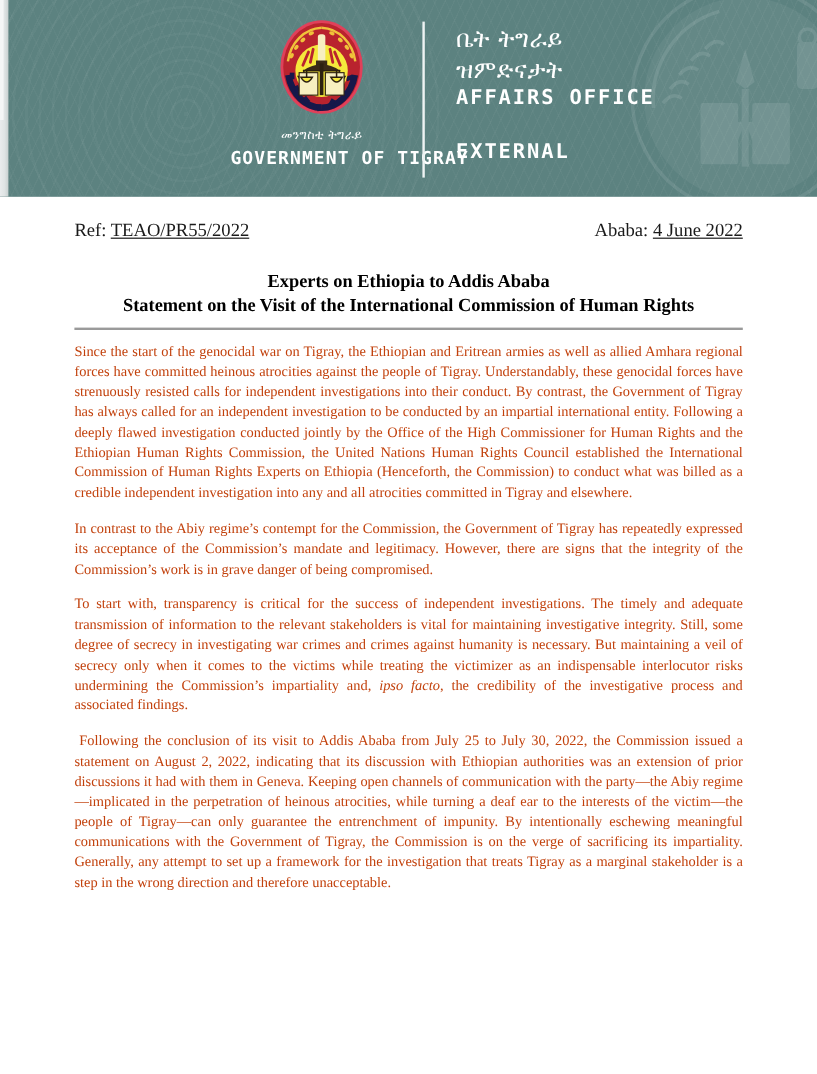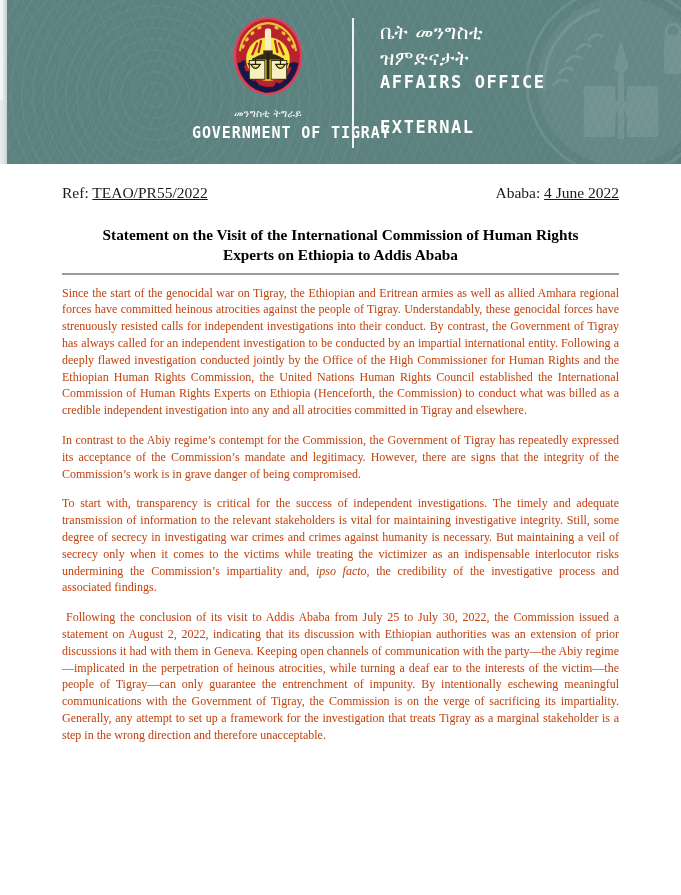--- a/index.html
+++ b/index.html
@@ -297,43 +297,43 @@
           <path d="M60 63 q6 10 12 0 z" fill="#f5e83c"></path>
         </g>
       </svg>
       <div class="crest-ti">መንግስቲ ትግራይ</div>
       <div class="crest-en">GOVERNMENT OF TIGRAY</div>
     </div>
 
     <div class="vdivider"></div>
 
     <div class="office-block">
-      <div class="office-ti">ቤት መንግስቲ</div>
+      <div class="office-ti">ቤት ትግራይ</div>
       <div class="office-ti">ዝምድናታት</div>
       <div class="office-en" style="margin-top:0">AFFAIRS OFFICE</div>
       <div class="office-en">EXTERNAL</div>
     </div>
   </div>
 
   <div class="doc-body">
 
     <div class="meta-row">
       <div class="meta-item">
         <span>Ref:</span>
         <span class="meta-val">TEAO/PR55/2022</span>
       </div>
       <div class="meta-item">
         <span>Ababa:</span>
         <span class="meta-val">4 June 2022</span>
       </div>
     </div>
 
     <div class="doc-title">
+      <div>Experts on Ethiopia to Addis Ababa</div>
       <div>Statement on the Visit of the International Commission of Human Rights</div>
-      <div>Experts on Ethiopia to Addis Ababa</div>
     </div>
     <div class="title-rule"></div>
 
     <p class="para">Since the start of the genocidal war on Tigray, the Ethiopian and Eritrean armies as well as allied Amhara regional forces have committed heinous atrocities against the people of Tigray. Understandably, these genocidal forces have strenuously resisted calls for independent investigations into their conduct. By contrast, the Government of Tigray has always called for an independent investigation to be conducted by an impartial international entity. Following a deeply flawed investigation conducted jointly by the Office of the High Commissioner for Human Rights and the Ethiopian Human Rights Commission, the United Nations Human Rights Council established the International Commission of Human Rights Experts on Ethiopia (Henceforth, the Commission) to conduct what was billed as a credible independent investigation into any and all atrocities committed in Tigray and elsewhere.</p>
 
     <p class="para">In contrast to the Abiy regime’s contempt for the Commission, the Government of Tigray has repeatedly expressed its acceptance of the Commission’s mandate and legitimacy. However, there are signs that the integrity of the Commission’s work is in grave danger of being compromised.</p>
 
     <p class="para"><span>To start with, transparency is critical for the success of independent investigations. The timely and adequate transmission of information to the relevant stakeholders is vital for maintaining investigative integrity. Still, some degree of secrecy in investigating war crimes and crimes against humanity is necessary. But maintaining a veil of secrecy only when it comes to the victims while treating the victimizer as an indispensable interlocutor risks undermining the Commission’s impartiality and, </span><span class="ital">ipso facto</span><span>, the credibility of the investigative process and associated findings.</span></p>
 
     <p class="para indent-lead"> Following the conclusion of its visit to Addis Ababa from July 25 to July 30, 2022, the Commission issued a statement on August 2, 2022, indicating that its discussion with Ethiopian authorities was an extension of prior discussions it had with them in Geneva. Keeping open channels of communication with the party—the Abiy regime—implicated in the perpetration of heinous atrocities, while turning a deaf ear to the interests of the victim—the people of Tigray—can only guarantee the entrenchment of impunity. By intentionally eschewing meaningful communications with the Government of Tigray, the Commission is on the verge of sacrificing its impartiality.  Generally, any attempt to set up a framework for the investigation that treats Tigray as a marginal stakeholder is a step in the wrong direction and therefore unacceptable.</p>

